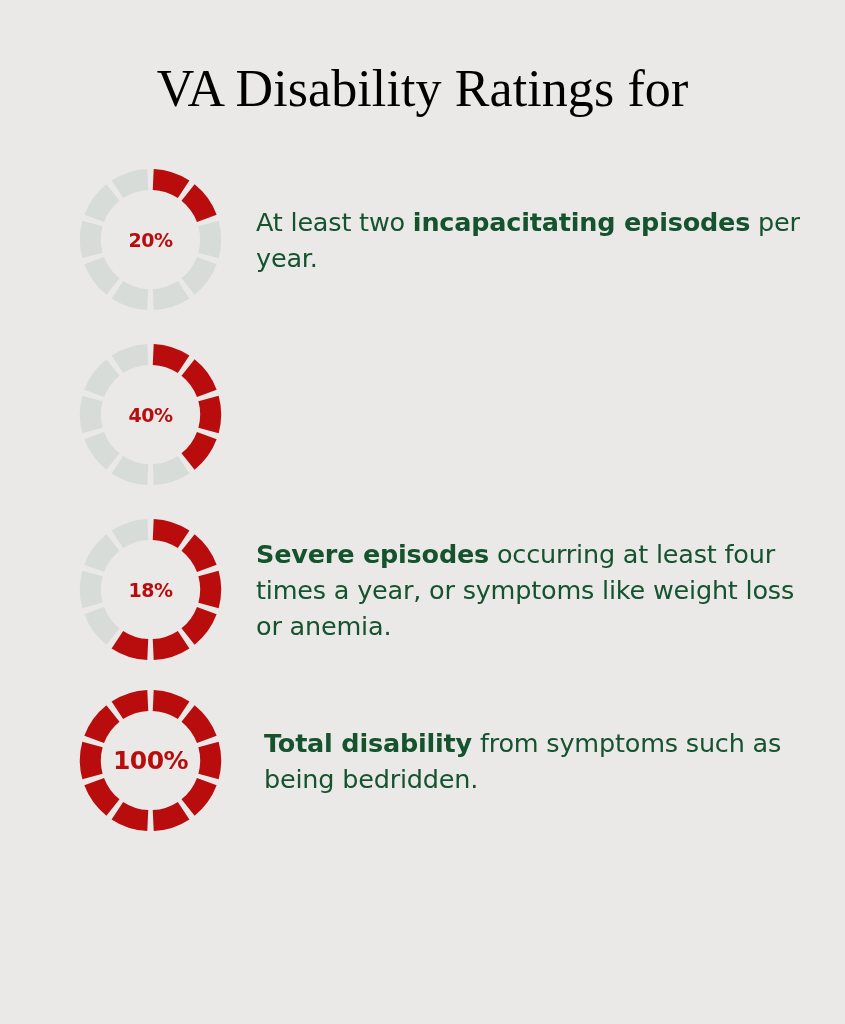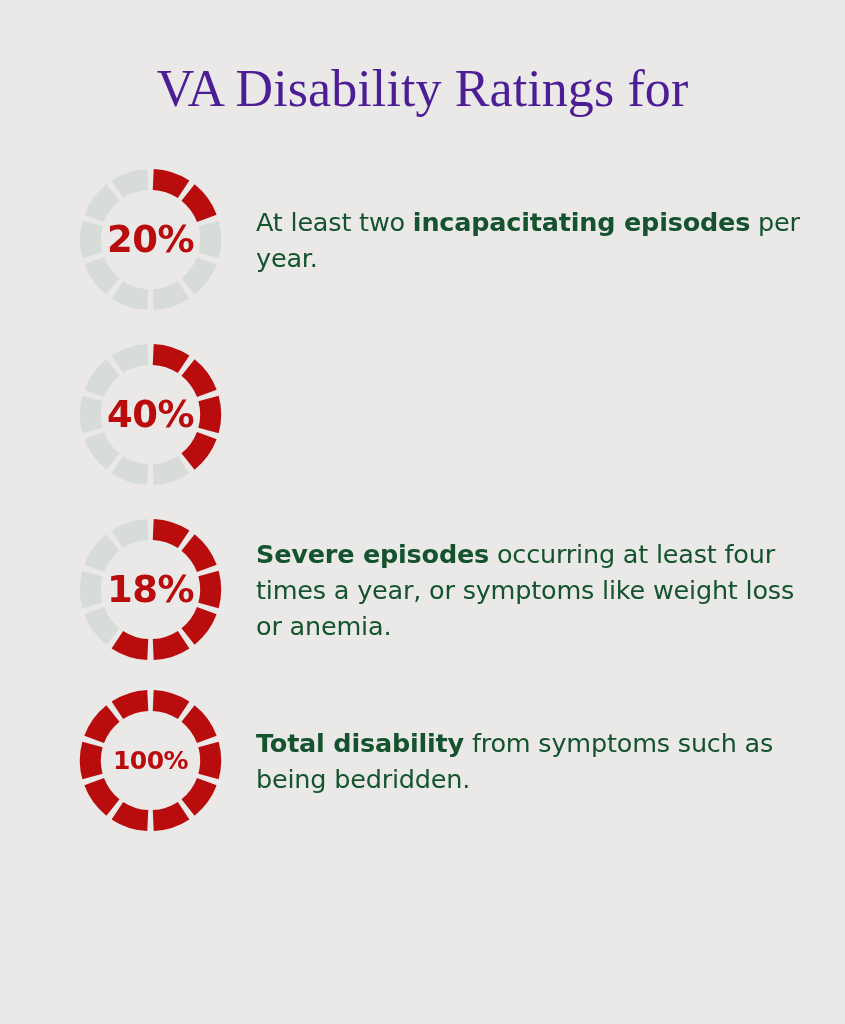--- a/index.html
+++ b/index.html
@@ -25,21 +25,21 @@
 
   .title-block {
     padding-top: 58px;
     text-align: center;
   }
 
   .title {
     font-family: "Liberation Serif", "DejaVu Serif", serif;
     font-size: 52px;
     line-height: 1.18;
-    color: #4c1d95;
+    color: #000000;
     letter-spacing: 0.1px;
     margin: 0 auto;
     width: 640px;
     font-weight: 400;
   }
 
   .rows {
     margin-top: 48px;
     padding-left: 78px;
     padding-right: 40px;
@@ -68,21 +68,21 @@
     position: absolute;
     left: 0;
     top: 0;
     width: 145px;
     height: 145px;
     display: flex;
     align-items: center;
     justify-content: center;
     font-family: "DejaVu Sans", "Liberation Sans", sans-serif;
     font-weight: bold;
-    font-size: 37px;
+    font-size: 19px;
     color: #b90d0d;
     letter-spacing: -0.5px;
     pointer-events: none;
   }
 
   .donut-label.small {
     font-size: 25px;
   }
 
   .row-text {
@@ -97,21 +97,21 @@
   }
 
   .row-text b {
     font-weight: bold;
   }
 
   
   .row-1 { margin-bottom: 30px; }
   .row-2 { margin-bottom: 30px; justify-content: space-between; }
   .row-3 { margin-bottom: 26px; }
-  .row-4 { margin-bottom: 0; }
+  .row-4 { margin-bottom: 0; gap: 8px; }
 </style>
 </head>
 <body>
 
 <div class="infographic">
 
   <div class="title-block">
     <h1 class="title">
       <span>VA Disability Ratings for</span><br>
     </h1>

